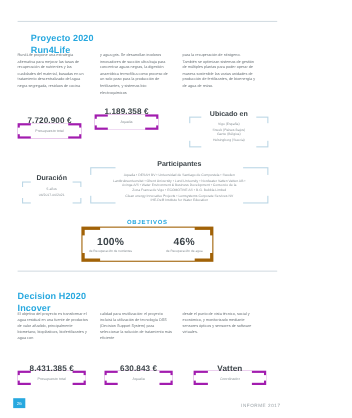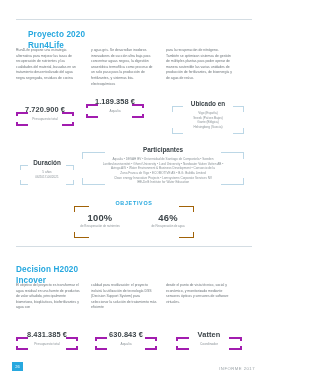--- a/index.html
+++ b/index.html
@@ -101,21 +101,21 @@
     position:absolute;left:3px;right:3px;top:4px;
     font-size:3.1px;line-height:1.5;color:#8b9398;
   }
 
   
   .obj-head{
     position:absolute;font-size:5.4px;font-weight:bold;
     color:#27a8df;letter-spacing:.7px;text-align:center;
   }
   .obj-box{position:absolute;box-sizing:border-box;}
-  .obj-box .frame{position:relative;border:1px solid #a16207;height:100%;box-sizing:border-box;}
+  .obj-box .frame{position:relative;border:3px solid #a16207;height:100%;box-sizing:border-box;}
   .obj-box .frame::before,.obj-box .frame::after{
     content:"";position:absolute;background:#fff;left:12%;right:12%;height:3px;
   }
   .obj-box .frame::before{top:-2px;}
   .obj-box .frame::after{bottom:-2px;}
   .obj-box .vmask-l,.obj-box .vmask-r{
     position:absolute;background:#fff;width:3px;top:18%;bottom:18%;
   }
   .obj-box .vmask-l{left:-2px;}
   .obj-box .vmask-r{right:-2px;}

